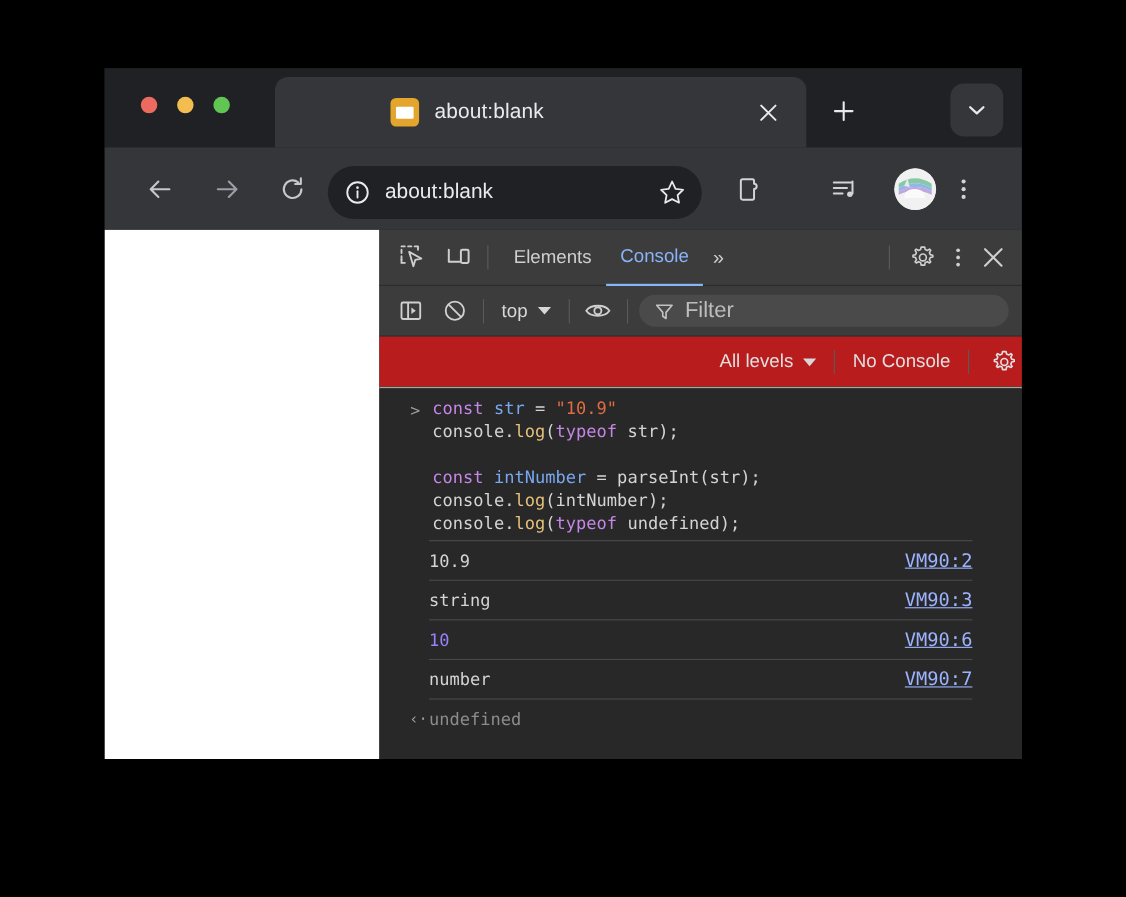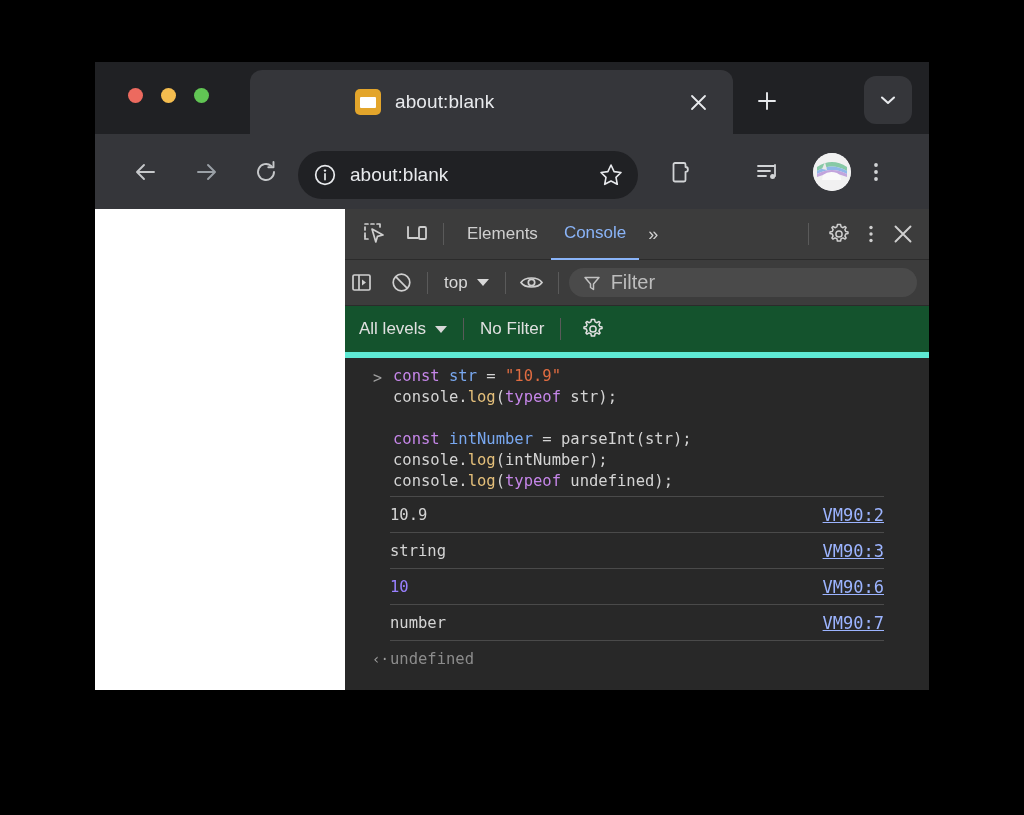--- a/index.html
+++ b/index.html
@@ -138,37 +138,38 @@
     padding: 0 13px;
     color: #cfcfcf; font-size: 17px; white-space: nowrap;
   }
   .dt-tab.active { color: #8ab4f8; border-bottom: 2px solid #8ab4f8; }
   .dt-more { color: #cfcfcf; font-size: 18px; padding: 0 9px; }
   .dt-head-right { position: absolute; right: 10px; top: 0; height: 50px; display: flex; align-items: center; }
 
   
   .dt-bar1 {
     height: 45px; background: #3c3c3c;
-    display: flex; align-items: center; 
+    display: flex; align-items: center; padding-left: 12px;
     border-bottom: 1px solid #2b2b2b;
   }
   .ctx-select { display: flex; align-items: center; color: #d8d8d8; font-size: 17px; padding: 0 6px; }
   .caret { display:inline-block; margin-left: 9px; width:0;height:0;border-left:6px solid transparent;border-right:6px solid transparent;border-top:7px solid #d8d8d8;}
   .filter-box {
     flex: 1; height: 29px; background: #4a4a4a; border-radius: 15px;
     display: flex; align-items: center; margin-right: 12px;
     padding-left: 14px;
   }
   .filter-ph { color: #bdbdbd; font-size: 20px; margin-left: 10px; }
 
   
   .dt-bar2 {
-    height: 46px; background: #14532d;
+    height: 46px; background: #b91c1c;
     display: flex; align-items: center; padding-left: 14px;
-    border-bottom: 6px solid #5eead4;
+    border-bottom: 1px solid #5eead4;
+    justify-content: flex-end;
   }
   .lvl-select { display: flex; align-items: center; color: #e0e0e0; font-size: 17px; }
   .issues { color: #e0e0e0; font-size: 17px; }
 
   
   .console-body {
     flex: 1; background: #282828;
     font-family: "DejaVu Sans Mono", monospace;
     font-size: 15.5px;
     overflow: hidden;
@@ -394,21 +395,21 @@
             <span class="filter-ph">Filter</span>
           </div>
         </div>
 
         <div class="dt-bar2">
           <div class="lvl-select">
             <span>All levels</span>
             <span class="caret"></span>
           </div>
           <div class="dt-sep" style="margin:0 16px;"></div>
-          <div class="issues">No Filter</div>
+          <div class="issues">No Console</div>
           <div class="dt-sep" style="margin:0 16px;"></div>
           <div class="dt-ic">
             <svg width="24" height="24" viewBox="0 0 24 24">
               <path d="M12 2.6 l1.6 0 .5 2.3 1.9 .8 2-1.2 1.1 1.1 -1.2 2 .8 1.9 2.3 .5 0 1.6 -2.3 .5 -.8 1.9 1.2 2 -1.1 1.1 -2-1.2 -1.9 .8 -.5 2.3 -1.6 0 -1.6 0 -.5-2.3 -1.9-.8 -2 1.2 -1.1-1.1 1.2-2 -.8-1.9 -2.3-.5 0-1.6 2.3-.5 .8-1.9 -1.2-2 1.1-1.1 2 1.2 1.9-.8 .5-2.3 z" stroke="#e0e0e0" stroke-width="1.5" fill="none" stroke-linejoin="round"></path>
               <circle cx="12" cy="12" r="3.1" stroke="#e0e0e0" stroke-width="1.5" fill="none"></circle>
             </svg>
           </div>
         </div>
 
         <div class="console-body">

